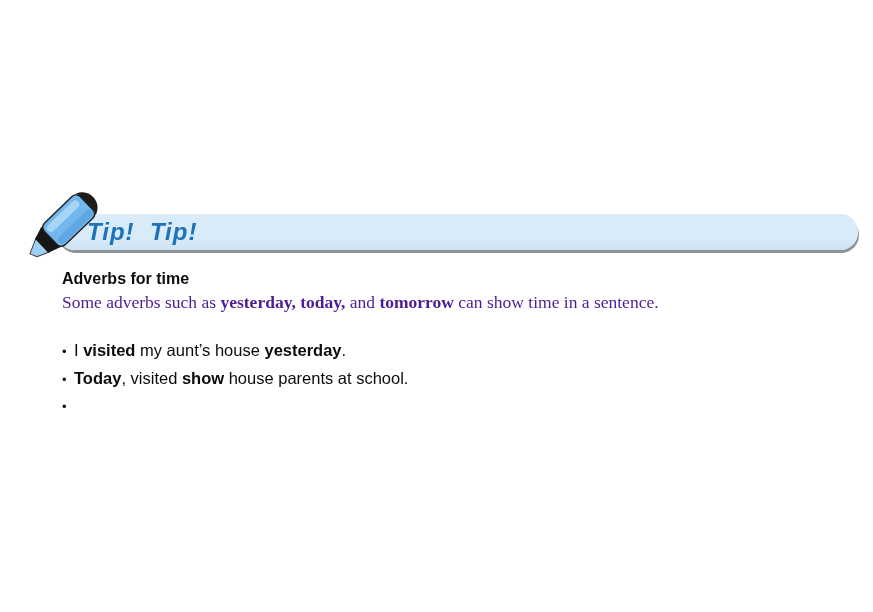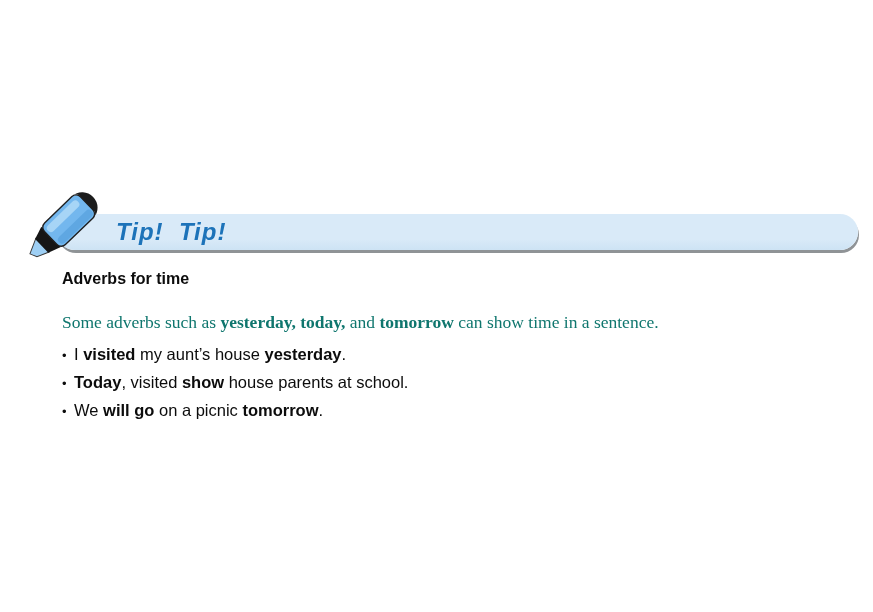--- a/index.html
+++ b/index.html
@@ -19,21 +19,21 @@
     position: absolute;
     left: 57px; top: 34px;            
     width: 801px; height: 36px;
     border-radius: 18px;
     background: linear-gradient(to bottom, var(--banner_fill) 0%, var(--banner_fill) 70%, var(--banner_fill_bottom) 100%);
     box-shadow: 1px 3px 0 0 var(--banner_shadow);
   }
 
   .tip-label {
     position: absolute;
-    left: 116px; top: 36px;            
+    left: 87px; top: 36px;            
     font-family: "Liberation Sans", sans-serif;
     font-style: italic;
     font-weight: 700;
     font-size: 24px;
     line-height: 32px;
     letter-spacing: 1px;
     color: var(--tip_blue);
     white-space: pre;
   }
 
@@ -42,34 +42,34 @@
   .m-ferrule { fill: #161616; }
   .m-body    { fill: var(--marker_body); stroke: #1f1f1f; stroke-width: 1.4; }
   .m-hilite  { fill: var(--marker_body_light); opacity: 0.95; }
   .m-shade   { fill: #4f9bd9; opacity: 0.55; }
   .m-endcap  { fill: #1c1c1c; }
 
   
   .content { position: absolute; left: 62px; top: 270px; width: 770px; }
 
   .heading {
-    margin: 0 0 24px 0;
+    margin: 0 0 4px 0;
     font-family: "Liberation Sans", sans-serif;
     font-weight: 700;
     font-size: 16px;
     line-height: 17px;
     color: #0c0c0c;
   }
 
   .intro {
-    margin: 0 0 8px 0;
+    margin: 0 0 24px 0;
     font-family: "Liberation Serif", serif;
     font-size: 17.5px;
     line-height: 22px;
-    color: #0f766e;
+    color: #4c1d95;
   }
 
   .bullets { list-style: none; margin: 0; padding: 0; }
   .bullets li {
     display: flex;
     align-items: baseline;
     font-family: "Liberation Sans", sans-serif;
     font-size: 16.5px;
     line-height: 27px;
     color: #0c0c0c;
@@ -116,18 +116,17 @@
         <li>
           <span class="dot">•</span>
           <span><span>I </span><span class="b">visited</span><span> my aunt’s house </span><span class="b">yesterday</span><span>.</span></span>
         </li>
         <li>
           <span class="dot">•</span>
           <span><span class="b">Today</span><span>, visited </span><span class="b">show</span><span> house parents at school.</span></span>
         </li>
         <li>
           <span class="dot">•</span>
-          <span><span>We </span><span class="b">will go</span><span> on a picnic </span><span class="b">tomorrow</span><span>.</span></span>
         </li>
       </ul>
   </div>
 
 </div>
 
 </body></html>

